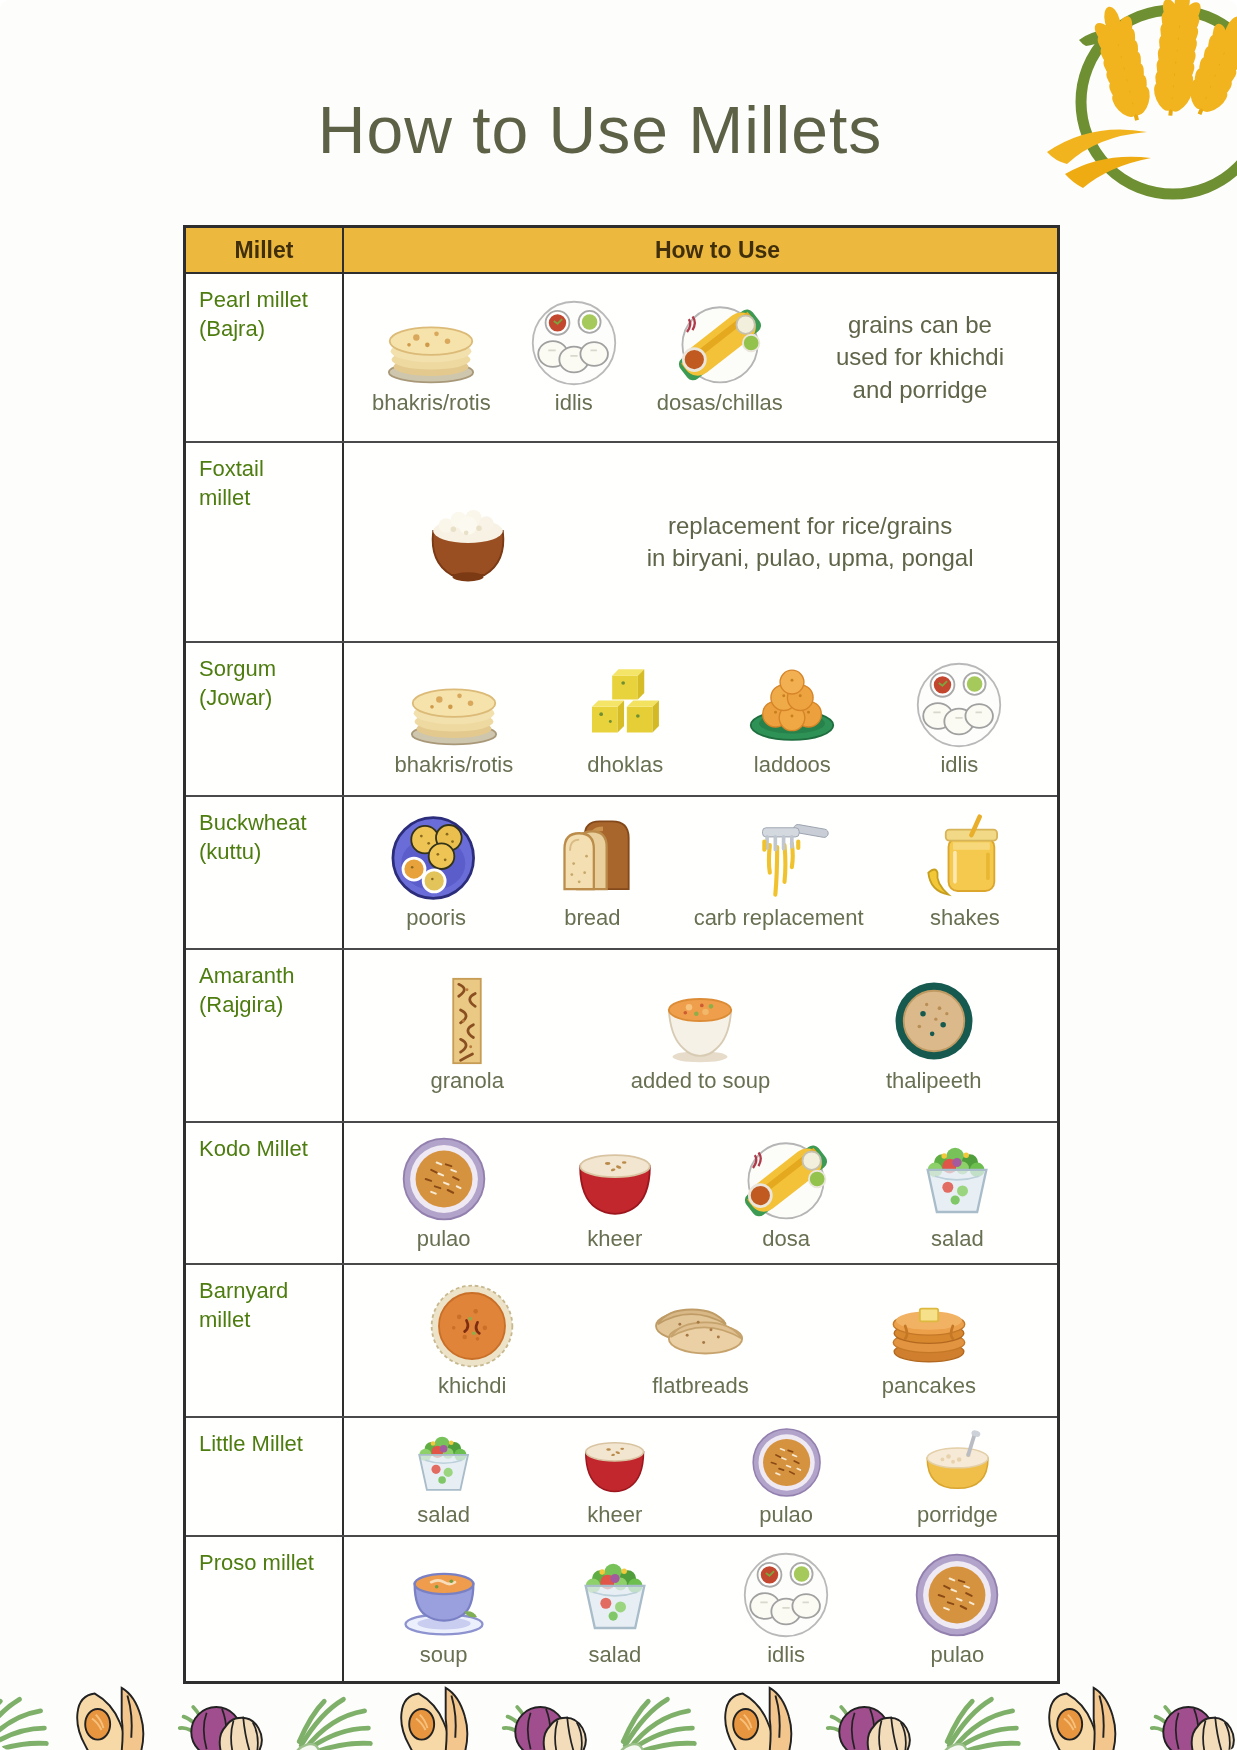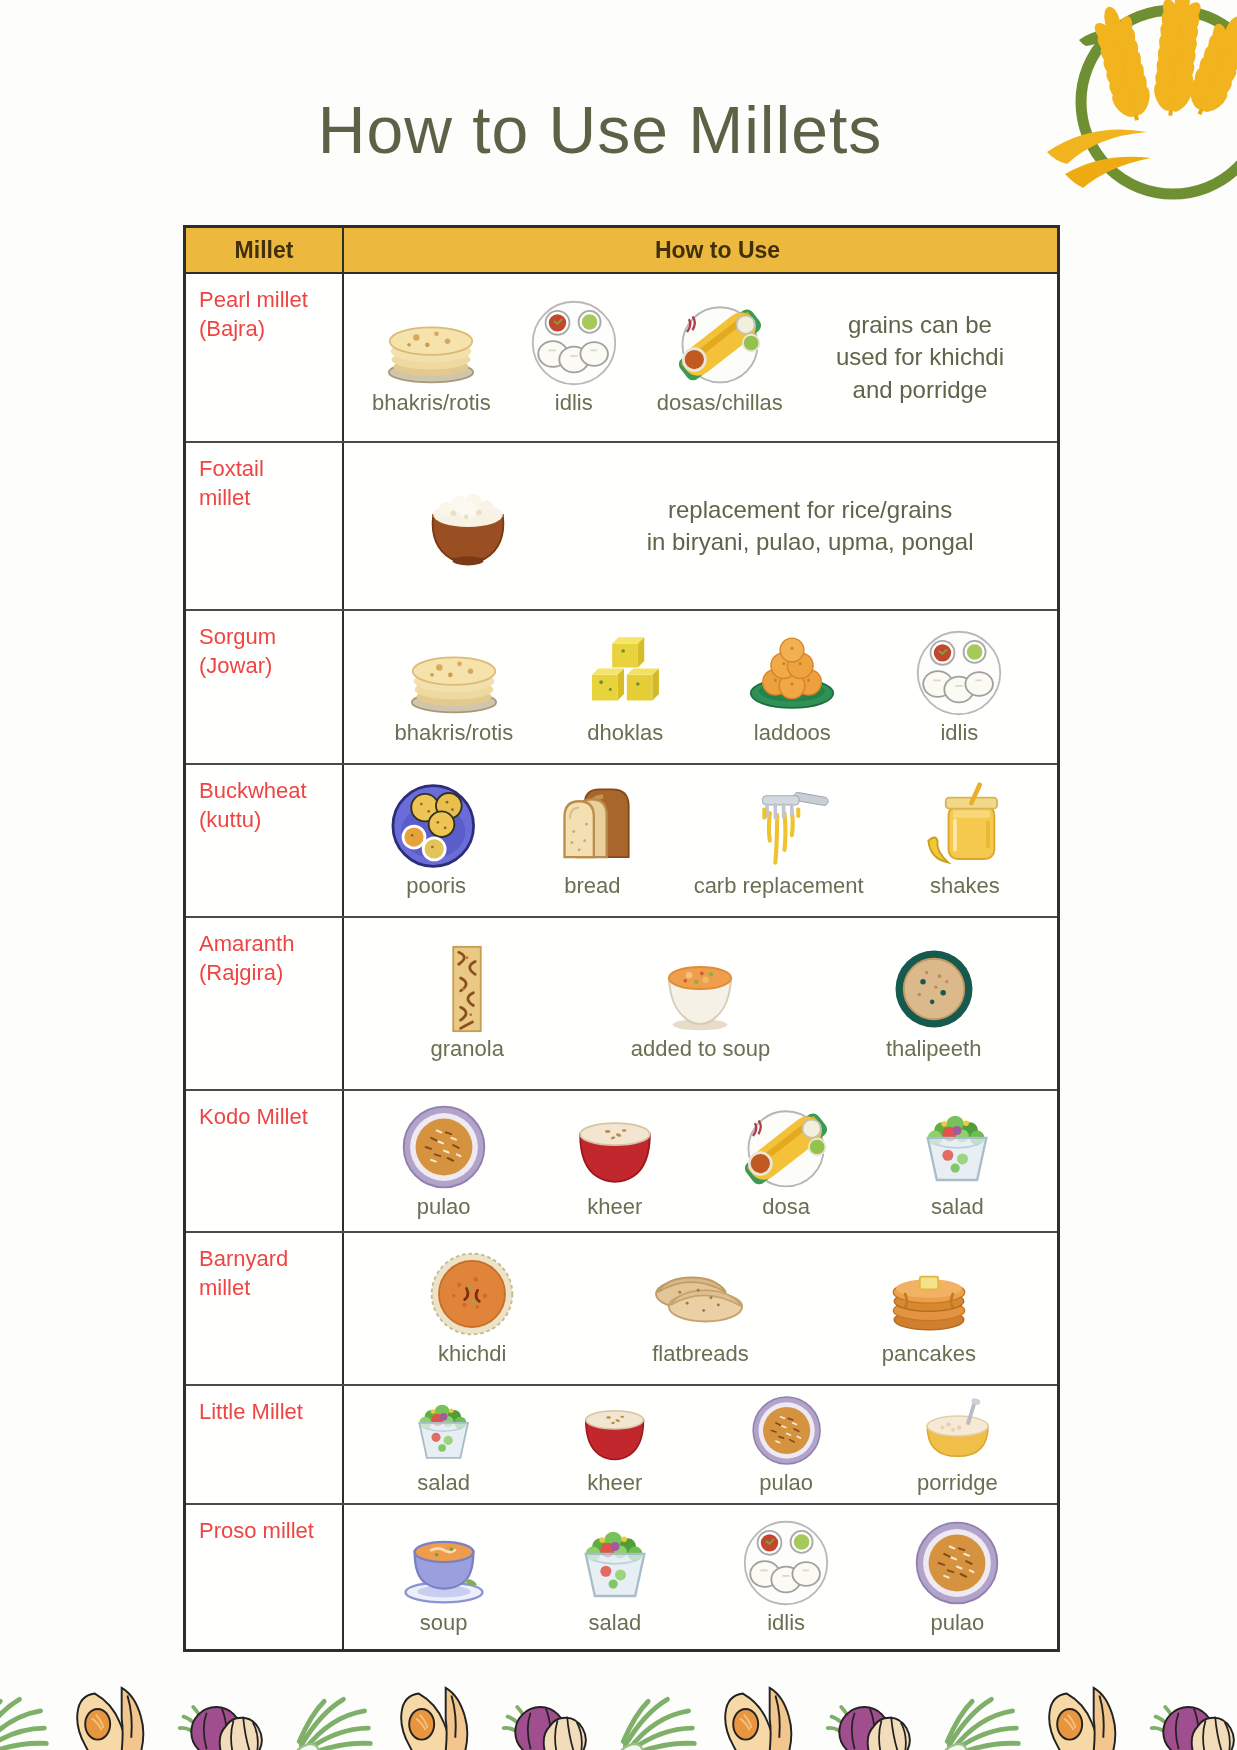--- a/index.html
+++ b/index.html
@@ -1,29 +1,29 @@
 <!DOCTYPE html>
 <html><head>
 <meta charset="utf-8">
 <style>
   html,body{margin:0;padding:0;background:#ffffff;}
   .canvas{position:relative;width:1237px;height:1750px;background:#fdfdfc;overflow:hidden;
-          font-family:"Liberation Sans",sans-serif;}
+          font-family:"Liberation Sans",sans-serif;border-radius:9px;}
   .title{position:absolute;top:92px;left:60px;width:1080px;text-align:center;
          font-size:66px;color:#5d6247;letter-spacing:1px;font-weight:400;}
   .logo{position:absolute;top:0;left:955px;width:282px;height:218px;}
   .mtable{position:absolute;left:183px;top:225px;width:877px;border:3px solid #2e2e2e;background:#fffffe;box-sizing:border-box;}
   .thead{display:flex;height:44px;background:#ecb93e;border-bottom:2.5px solid #2e2e2e;}
   .th{display:flex;align-items:center;justify-content:center;font-weight:bold;font-size:23px;color:#402f0a;}
   .th.c1{width:158px;border-right:2.5px solid #2e2e2e;box-sizing:border-box;}
   .th.c2{flex:1;padding-left:34px;}
   .tr{display:flex;box-sizing:border-box;}
   .tr + .tr{border-top:2px solid #4a4a4a;}
   .td-name{width:158px;border-right:2.5px solid #2e2e2e;box-sizing:border-box;
-           padding:12px 8px 0 13px;font-size:22px;color:#ef4444;white-space:pre-line;line-height:1.3;}
+           padding:12px 8px 0 13px;font-size:22px;color:#4d7c0f;white-space:pre-line;line-height:1.3;}
   .td-use{flex:1;display:flex;align-items:center;justify-content:space-around;padding:4px 14px;box-sizing:border-box;}
   .food{display:flex;flex-direction:column;align-items:center;gap:3px;}
   .icon{display:block;}
   .icon svg{height:100%;width:auto;display:block;margin:0 auto;}
   .flabel{font-size:22px;color:#687052;white-space:nowrap;}
   .note{white-space:pre-line;font-size:24px;color:#5f6549;text-align:center;line-height:1.35;}
   .note-inline{flex:0 0 218px;}
   .td-use.single .food{flex:0 0 32%;display:flex;align-items:center;}
   .td-use.single .note{flex:1;}
   .footer{position:absolute;left:0;bottom:0;width:1237px;height:78px;overflow:hidden;
@@ -157,21 +157,21 @@
                   <path d="M24 36q6-8 2-14M30 34q5-9 0-15" stroke="#b03a4a" stroke-width="2.5" fill="none"></path>
                 </svg>
               </span>
               <span class="flabel">dosas/chillas</span>
             </div>
             <div class="note note-inline">grains can be
 used for khichdi
 and porridge</div>
           </div>
         </div>
-        <div class="tr" style="height: 168px;">
+        <div class="tr" style="height: 200px;">
           <div class="td-name">Foxtail
 millet</div>
           <div class="td-use single">
             <div class="food">
               <span class="icon" style="height: 88px;">
                 <svg viewBox="0 0 120 96">
                   <path d="M22 36q-4 34 20 48h36q24-14 20-48z" fill="#9a4f22" stroke="#7b3a14" stroke-width="2"></path>
                   <ellipse cx="60" cy="86" rx="17" ry="5" fill="#7b3a14"></ellipse>
                   <ellipse cx="60" cy="36" rx="38" ry="13" fill="#f7f2e4"></ellipse>
                   <circle cx="36" cy="30" r="8" fill="#faf6ea"></circle>

